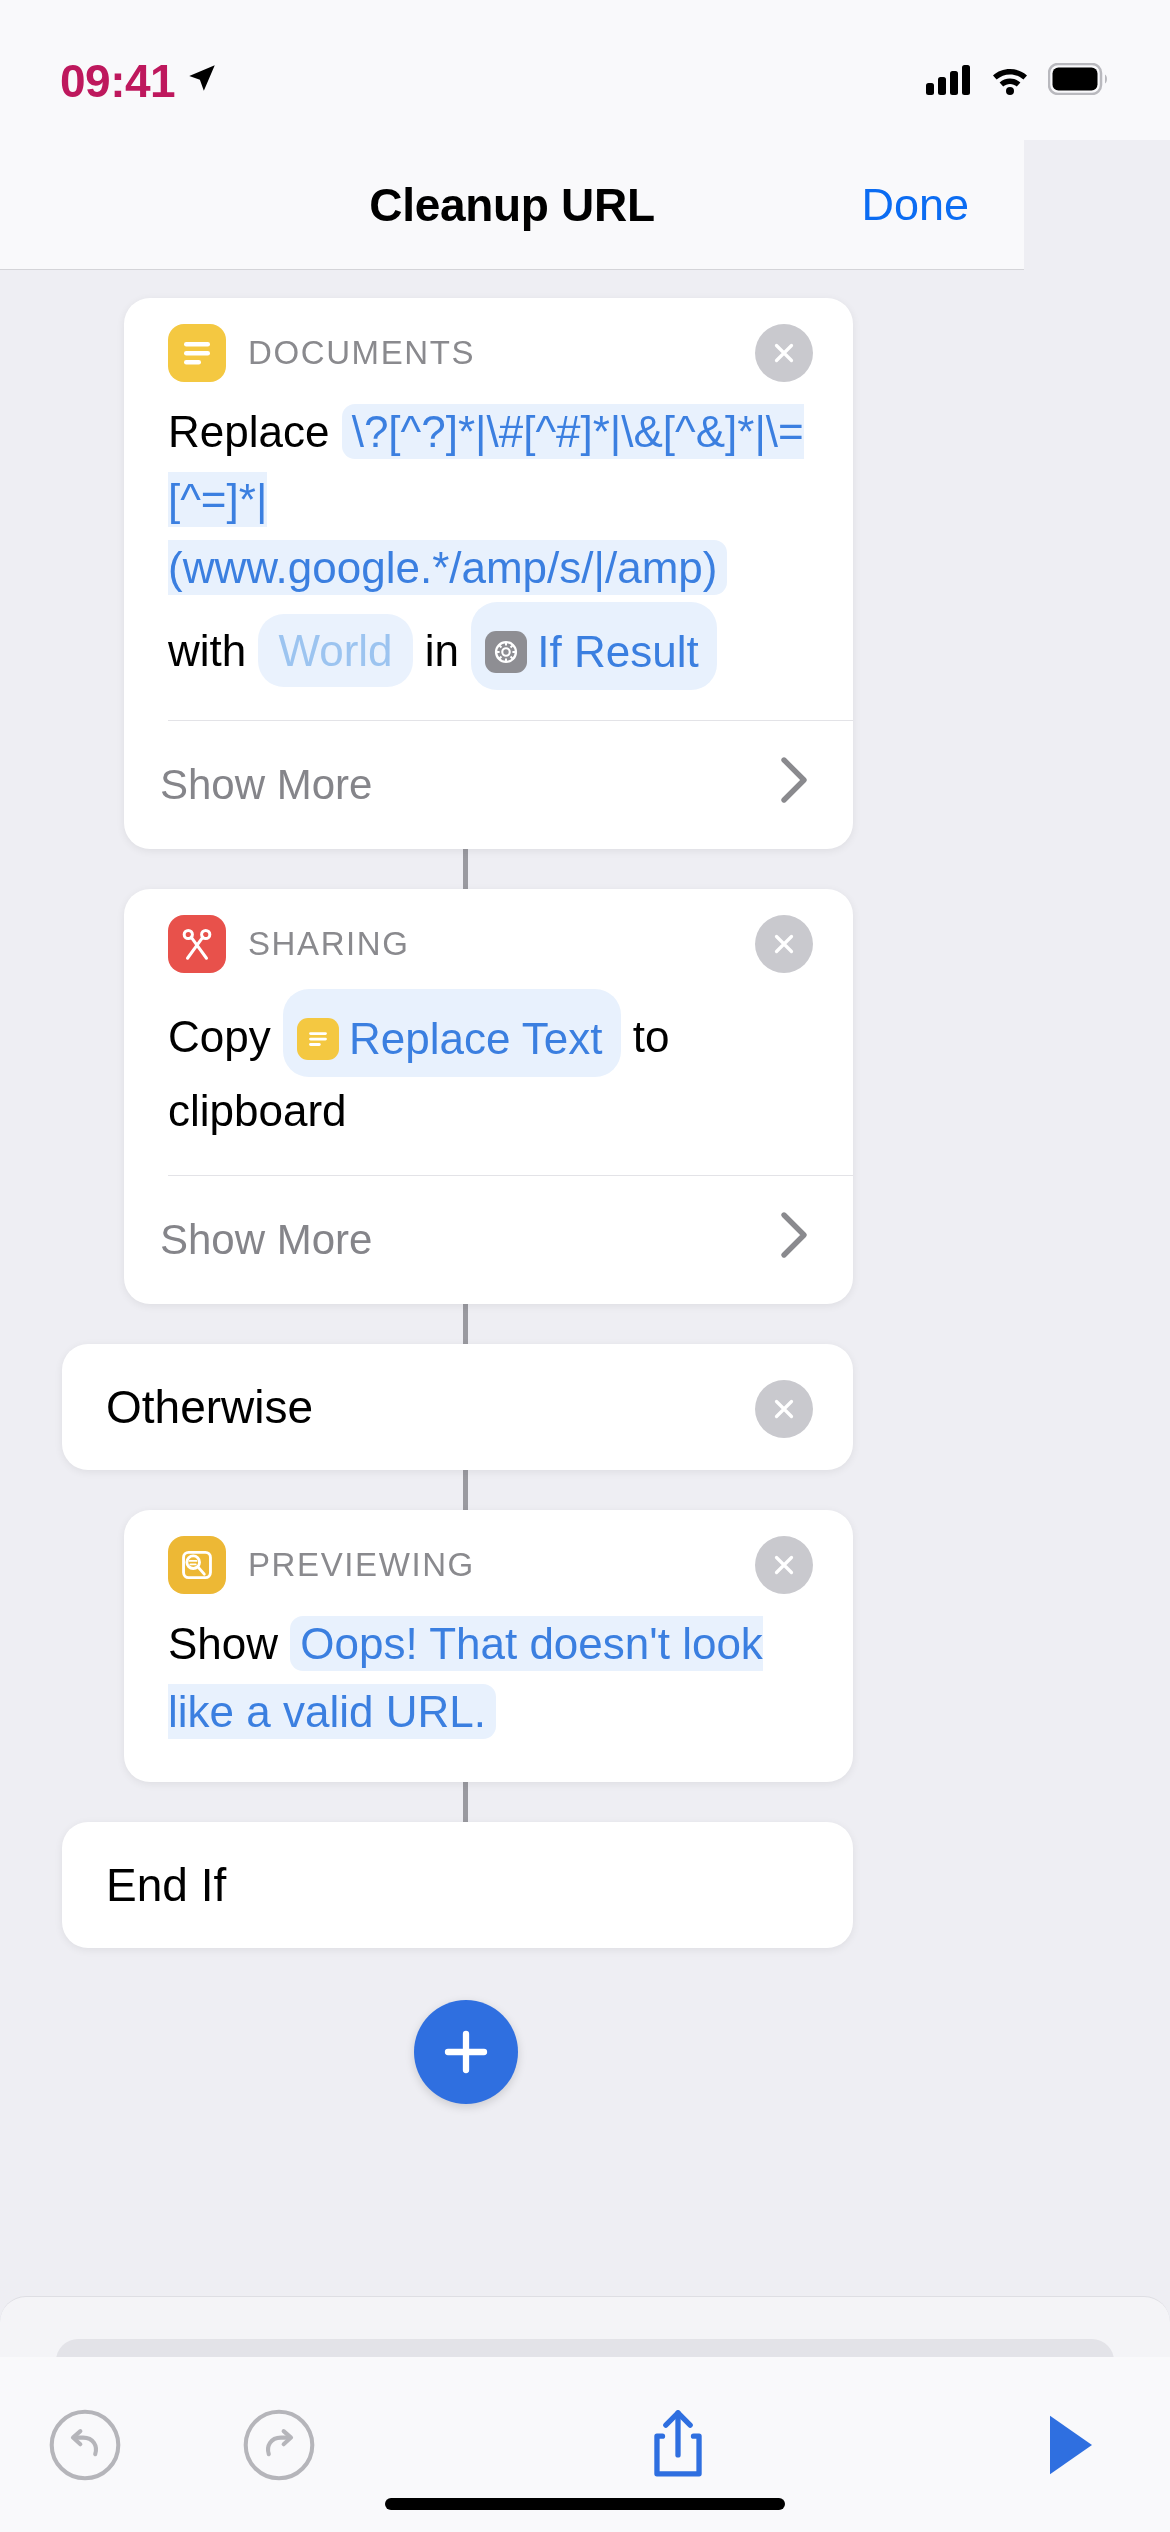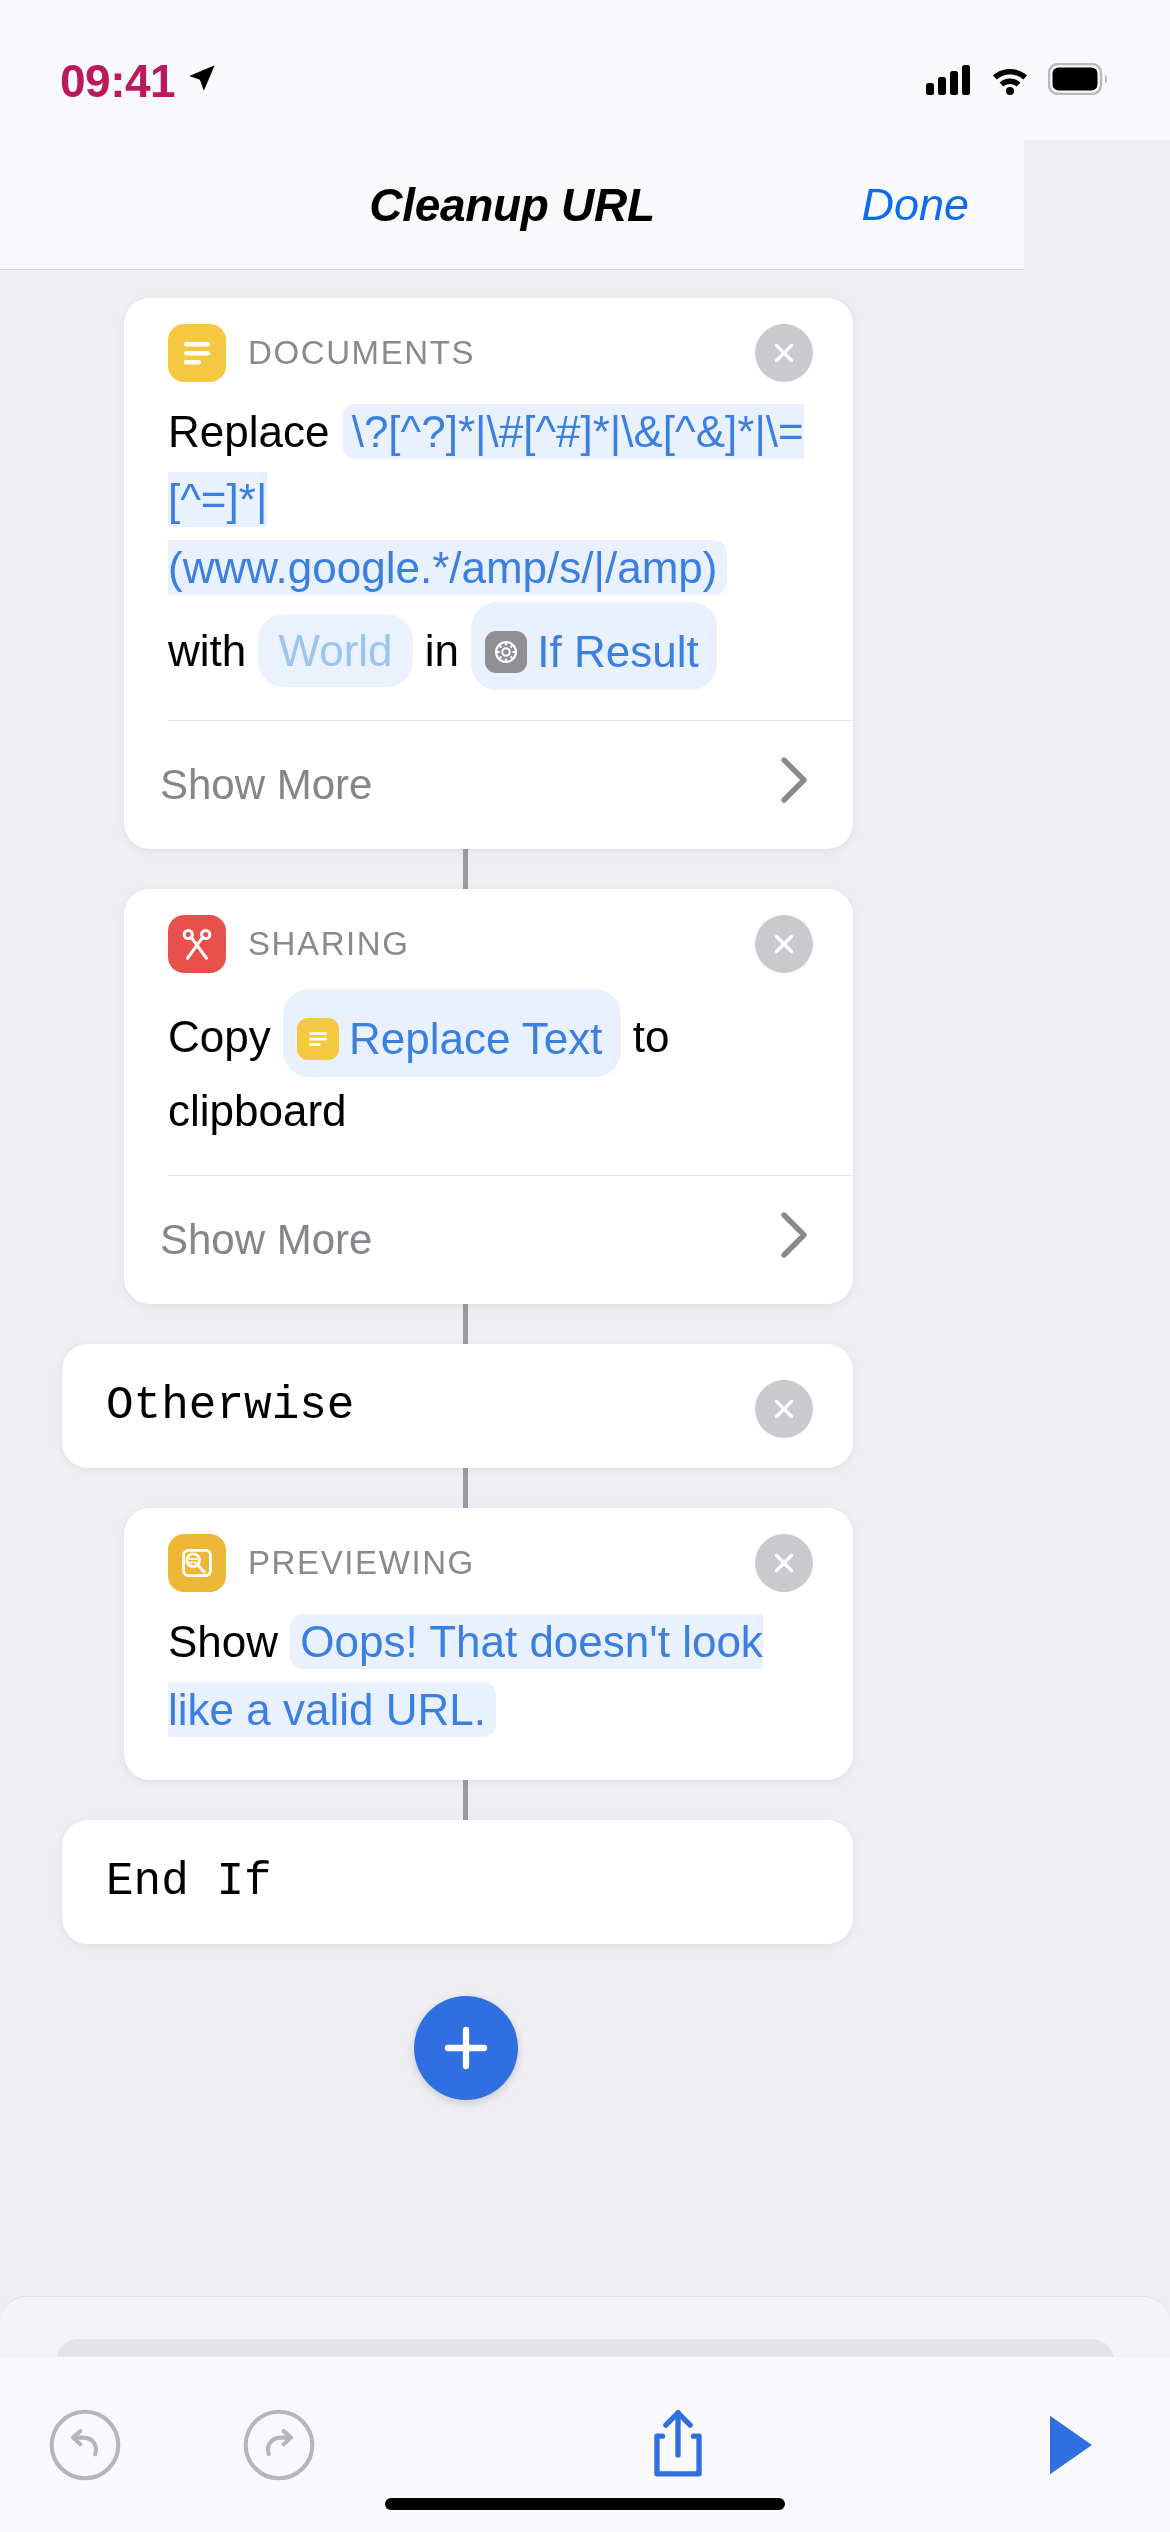--- a/index.html
+++ b/index.html
@@ -21,21 +21,21 @@
   .sb-left{ display:flex; align-items:center; gap:10px; }
   .sb-time{ font-size:46px; font-weight:600; color:#be185d; letter-spacing:-0.5px; padding-top:22px;}
   .sb-loc{ padding-top:20px; }
   .sb-right{ display:flex; align-items:center; gap:16px; padding-top:22px;}
 
   
   .navbar{
     position:absolute; top:140px; left:0; width:1024px; height:130px;
     background:#f9f9fb;
     border-bottom:1px solid #d4d4d8;
-    display:flex; align-items:center; justify-content:center;font-style:italic;
+    display:flex; align-items:center; justify-content:center;
   }
   .nav-title{ font-size:46px; font-weight:700; color:#000; letter-spacing:-0.3px;}
   .nav-done{
     position:absolute; right:55px; top:50%; transform:translateY(-50%);
     font-size:45px; color:#0b6cf2; font-weight:400;
   }
 
   
   .content{
     position:absolute; top:274px; left:0; width:931px; height:1800px;
@@ -43,21 +43,21 @@
   }
 
   
   .card{
     background:#ffffff;
     border-radius:26px;
     box-shadow:0 2px 8px rgba(0,0,0,0.07);
     position:relative;
   }
   .card.indent{ margin:0 78px 0 124px; }
-  .card.outdent{ margin:0 78px 0 62px;font-family:Liberation Mono, monospace; }
+  .card.outdent{ margin:0 78px 0 62px; }
 
   .card-hdr{
     display:flex; align-items:center;
     padding:26px 0 6px 44px;
     gap:22px;
   }
   .cat-icon{
     width:58px; height:58px; border-radius:16px;
     display:flex; align-items:center; justify-content:center;
     flex:0 0 auto;

